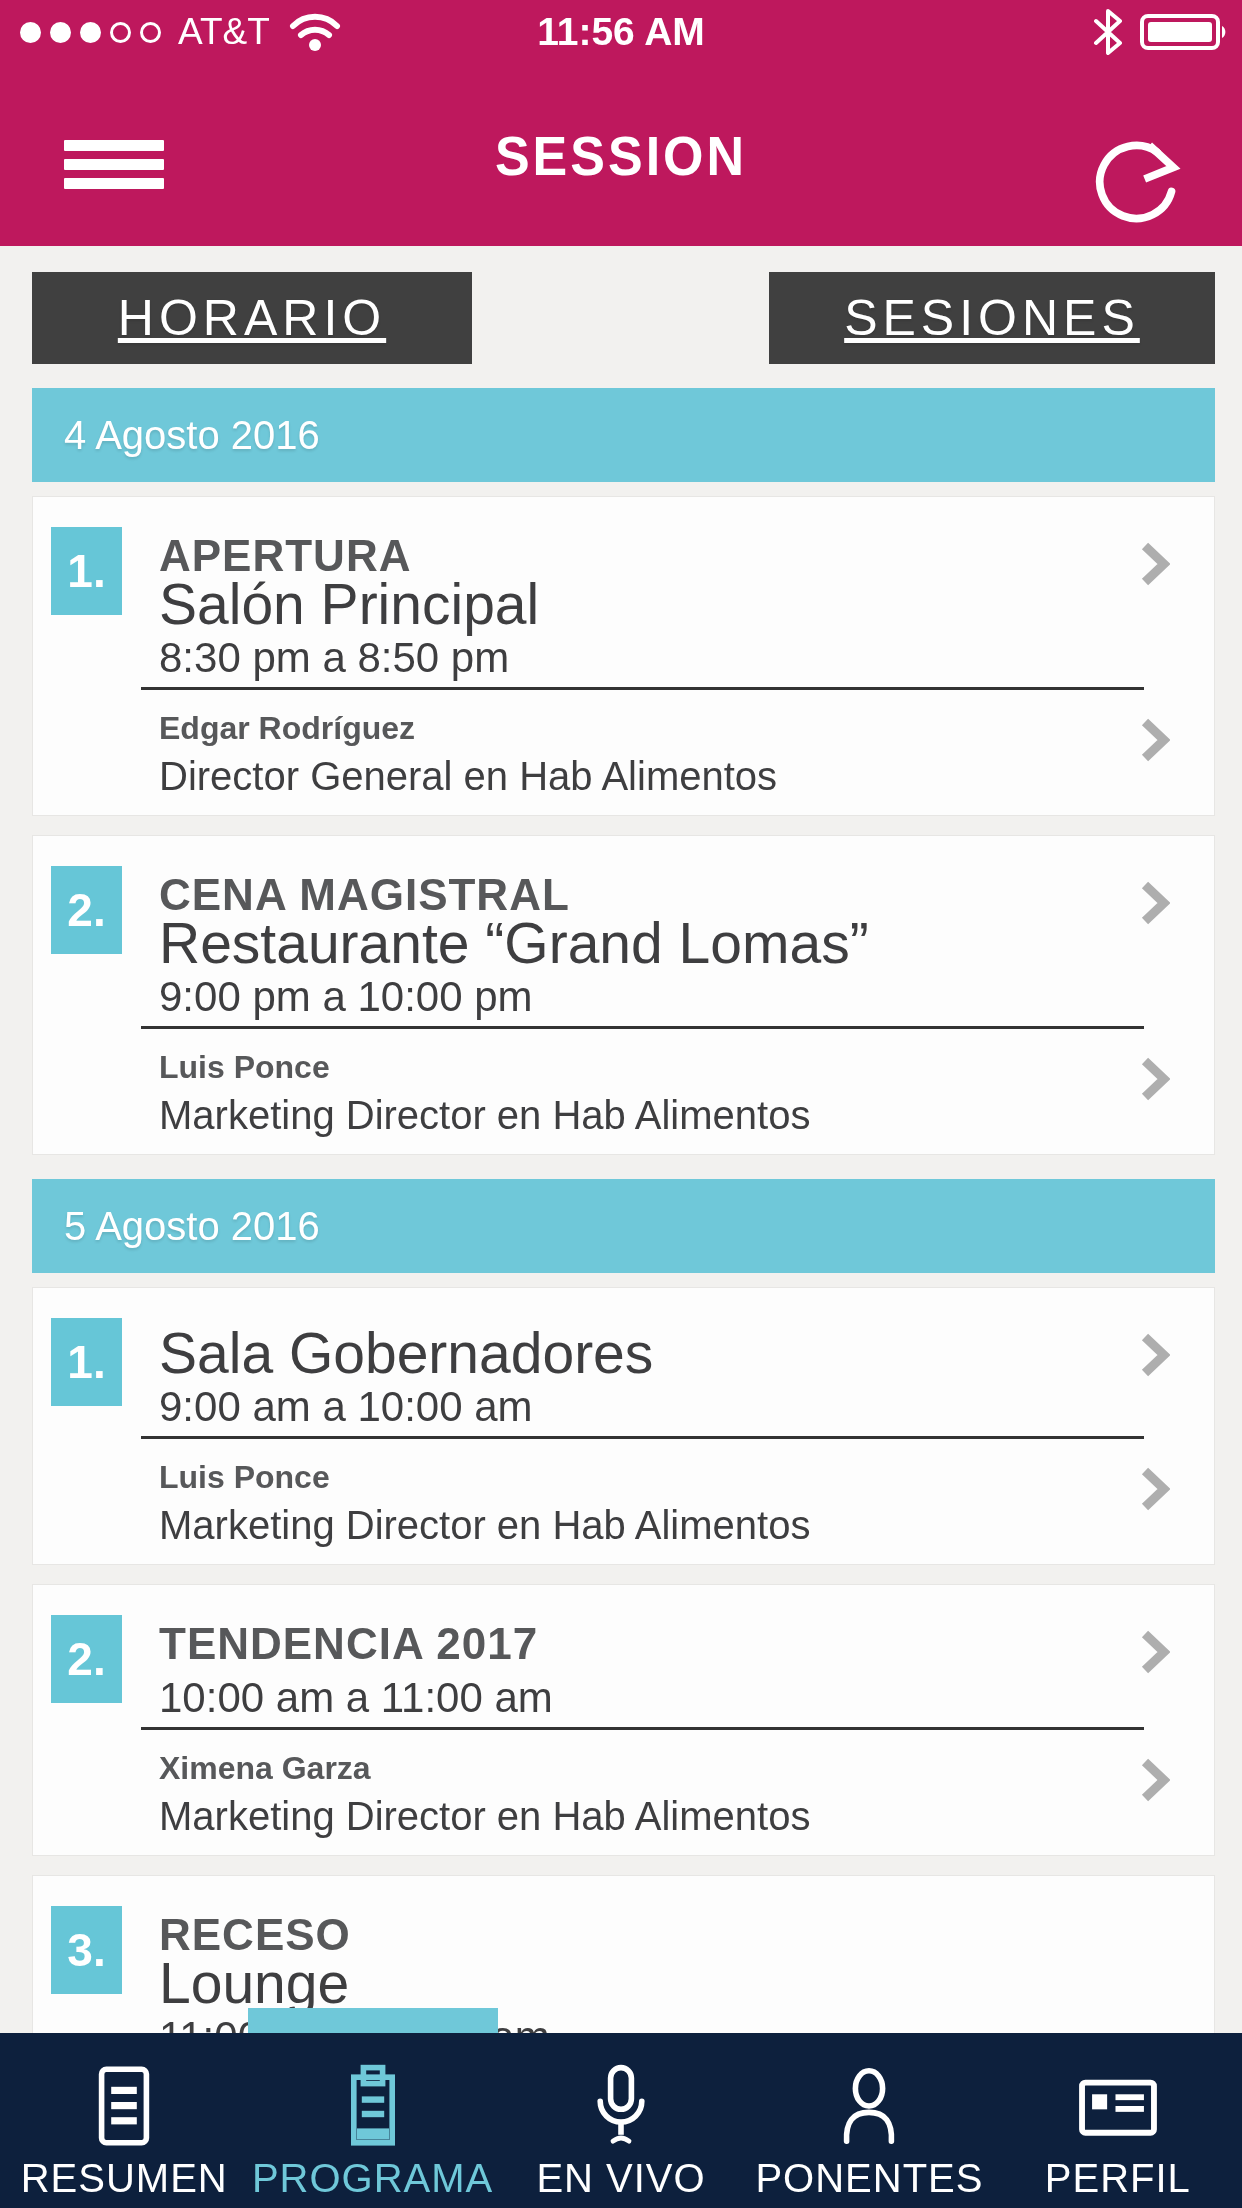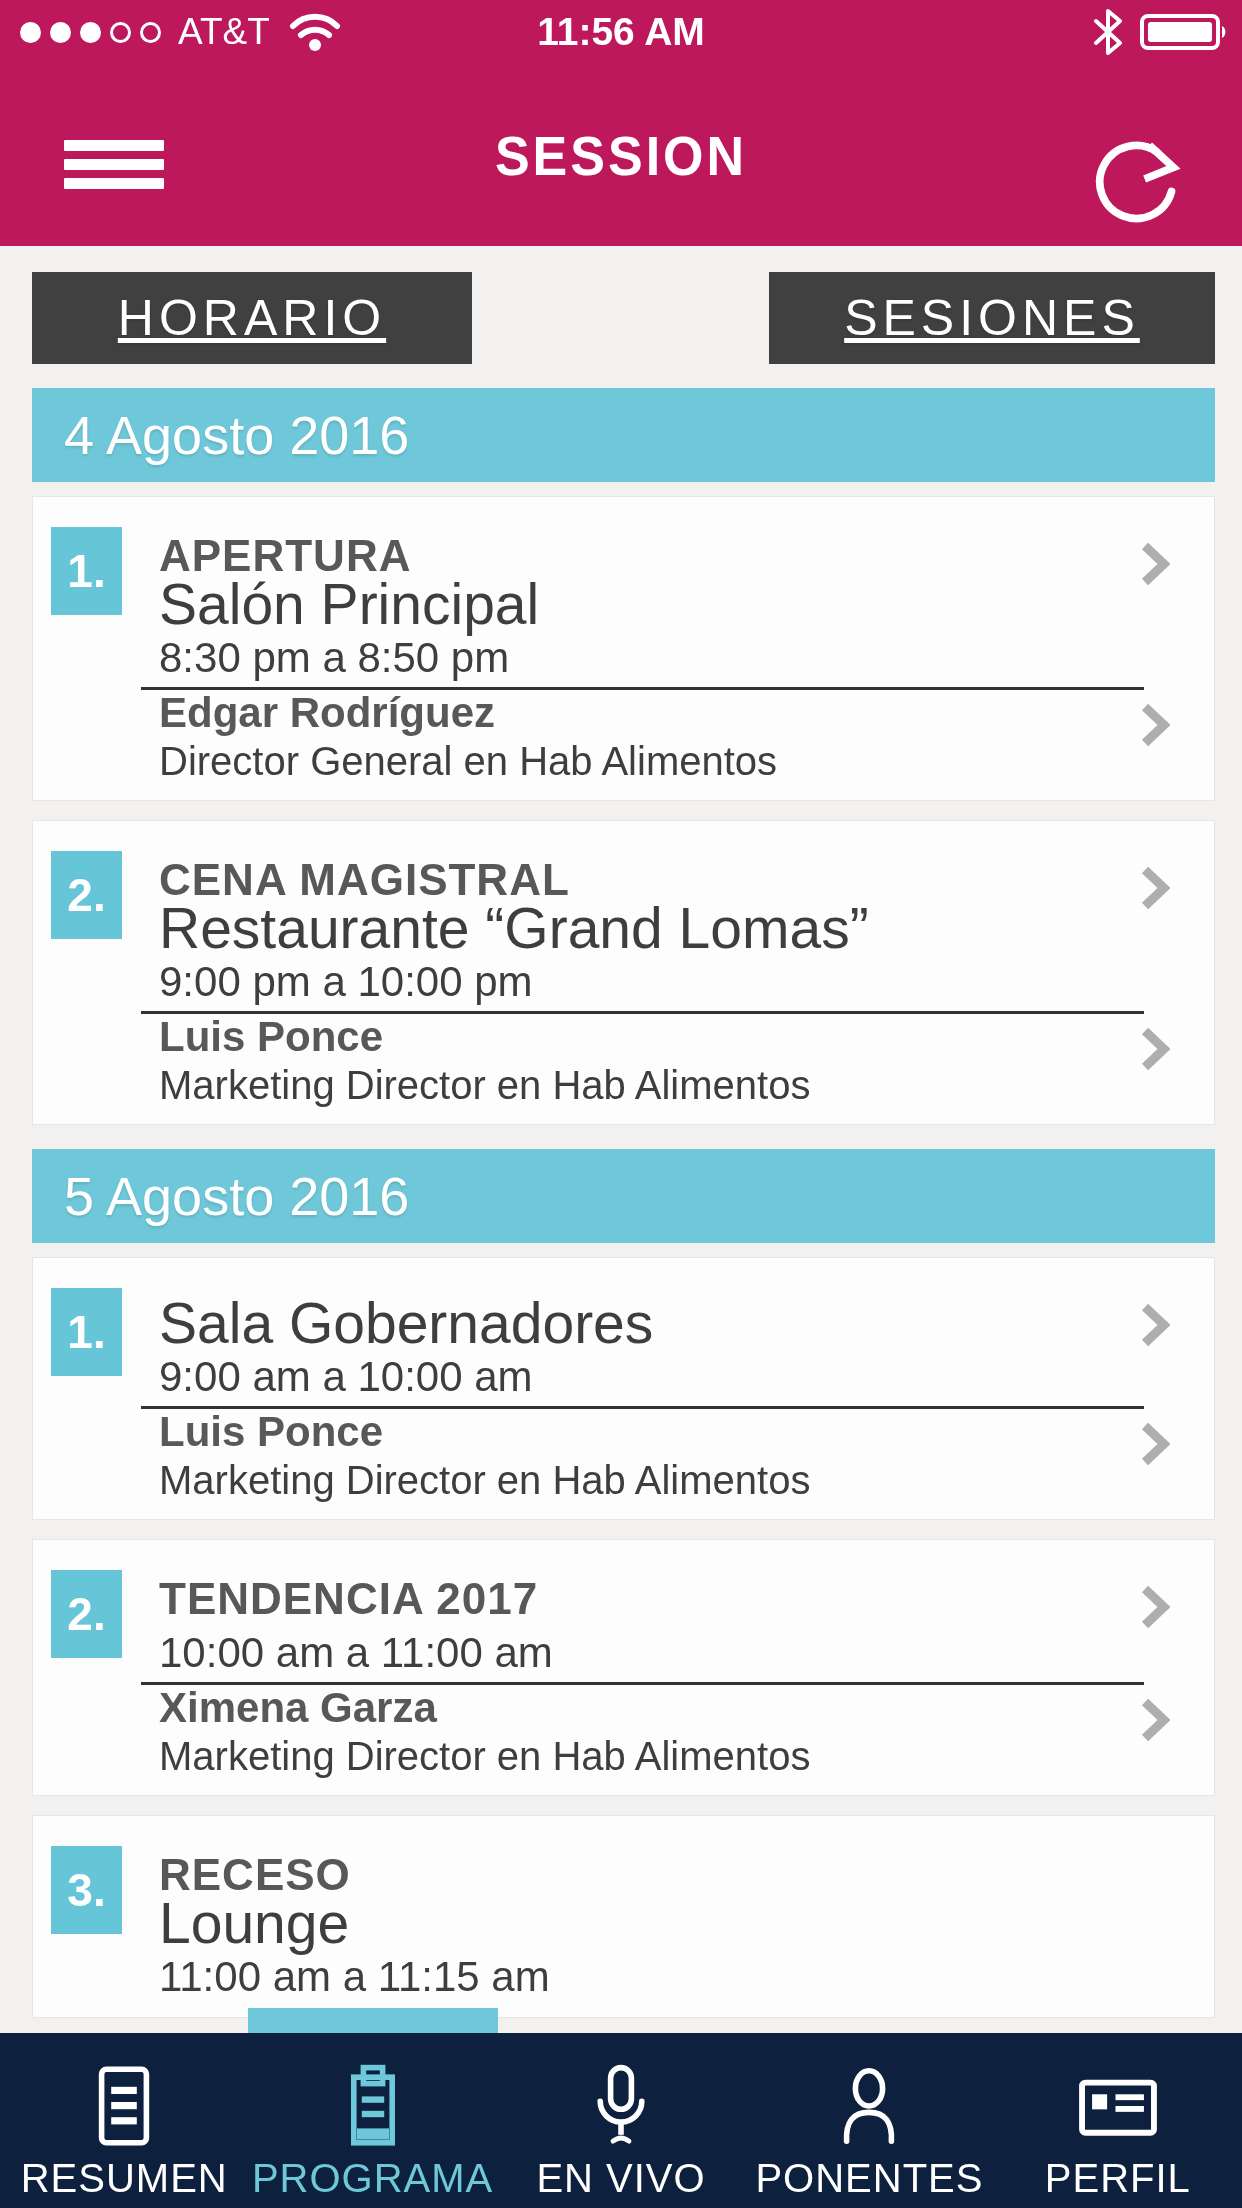--- a/index.html
+++ b/index.html
@@ -28,31 +28,31 @@
   .refresh-btn{position:absolute;right:58px;top:66px;width:96px;height:96px;cursor:pointer;}
   
   .content{position:absolute;top:246px;left:0;width:100%;height:1962px;overflow:hidden;padding:26px 27px 0 32px;}
   .filter-row{display:flex;justify-content:space-between;margin-bottom:0;}
   .filter-btn{height:92px;display:flex;align-items:center;justify-content:center;
     background:#404040;color:#fff;font-size:50px;letter-spacing:5px;cursor:pointer;
     text-shadow:0 2px 3px rgba(0,0,0,0.12);text-decoration:underline;}
   .filter-btn.horario{width:440px;}
   .filter-btn.sesiones{width:446px;}
   .date-banner{height:94px;margin:24px 0 14px 0;background:#6fc8d9;color:#fff;
-    display:flex;align-items:center;padding-left:32px;font-size:54px;
+    display:flex;align-items:center;padding-left:32px;font-size:40px;
     text-shadow:0 2px 3px rgba(0,0,0,0.12);}
   .session-card{position:relative;background:#fdfdfd;border:1px solid #e7e6e4;
     margin-bottom:19px;padding:38px 70px 19px 126px;min-height:160px;}
   .num-badge{position:absolute;left:18px;top:30px;width:71px;height:88px;background:#66c6d7;
     color:#fff;font-size:46px;font-weight:600;display:flex;align-items:center;justify-content:center;}
   .card-title{font-size:44px;font-weight:600;color:#57585a;letter-spacing:1px;line-height:42px;}
   .card-venue{font-size:57px;color:#3e3e40;line-height:42px;margin-top:6px;}
   .card-time{font-size:42px;color:#3e3e40;line-height:42px;margin-top:12px;}
   .card-divider{height:3px;background:#333;margin:8px 0 0 -18px;}
-  .speaker-name{font-size:42px;font-weight:600;color:#57585a;margin-top:3px;line-height:40px;}
+  .speaker-name{font-size:32px;font-weight:600;color:#57585a;margin-top:18px;line-height:40px;}
   .speaker-role{font-size:40px;color:#3e3e40;line-height:40px;margin-top:8px;}
   .chevron{position:absolute;right:44px;}
   .chevron.c1{top:44px;}
   .chevron.c2{bottom:52px;}
   
   .tab-indicator{position:absolute;left:248px;bottom:174px;width:250px;height:26px;background:#6fc8d9;z-index:9;}
   .tab-bar{position:absolute;bottom:0;left:0;width:100%;height:175px;background:#0d203d;z-index:10;
     display:flex;}
   .tab-item{flex:1;display:flex;flex-direction:column;align-items:center;justify-content:center;
     padding-top:24px;cursor:pointer;color:#fff;}

